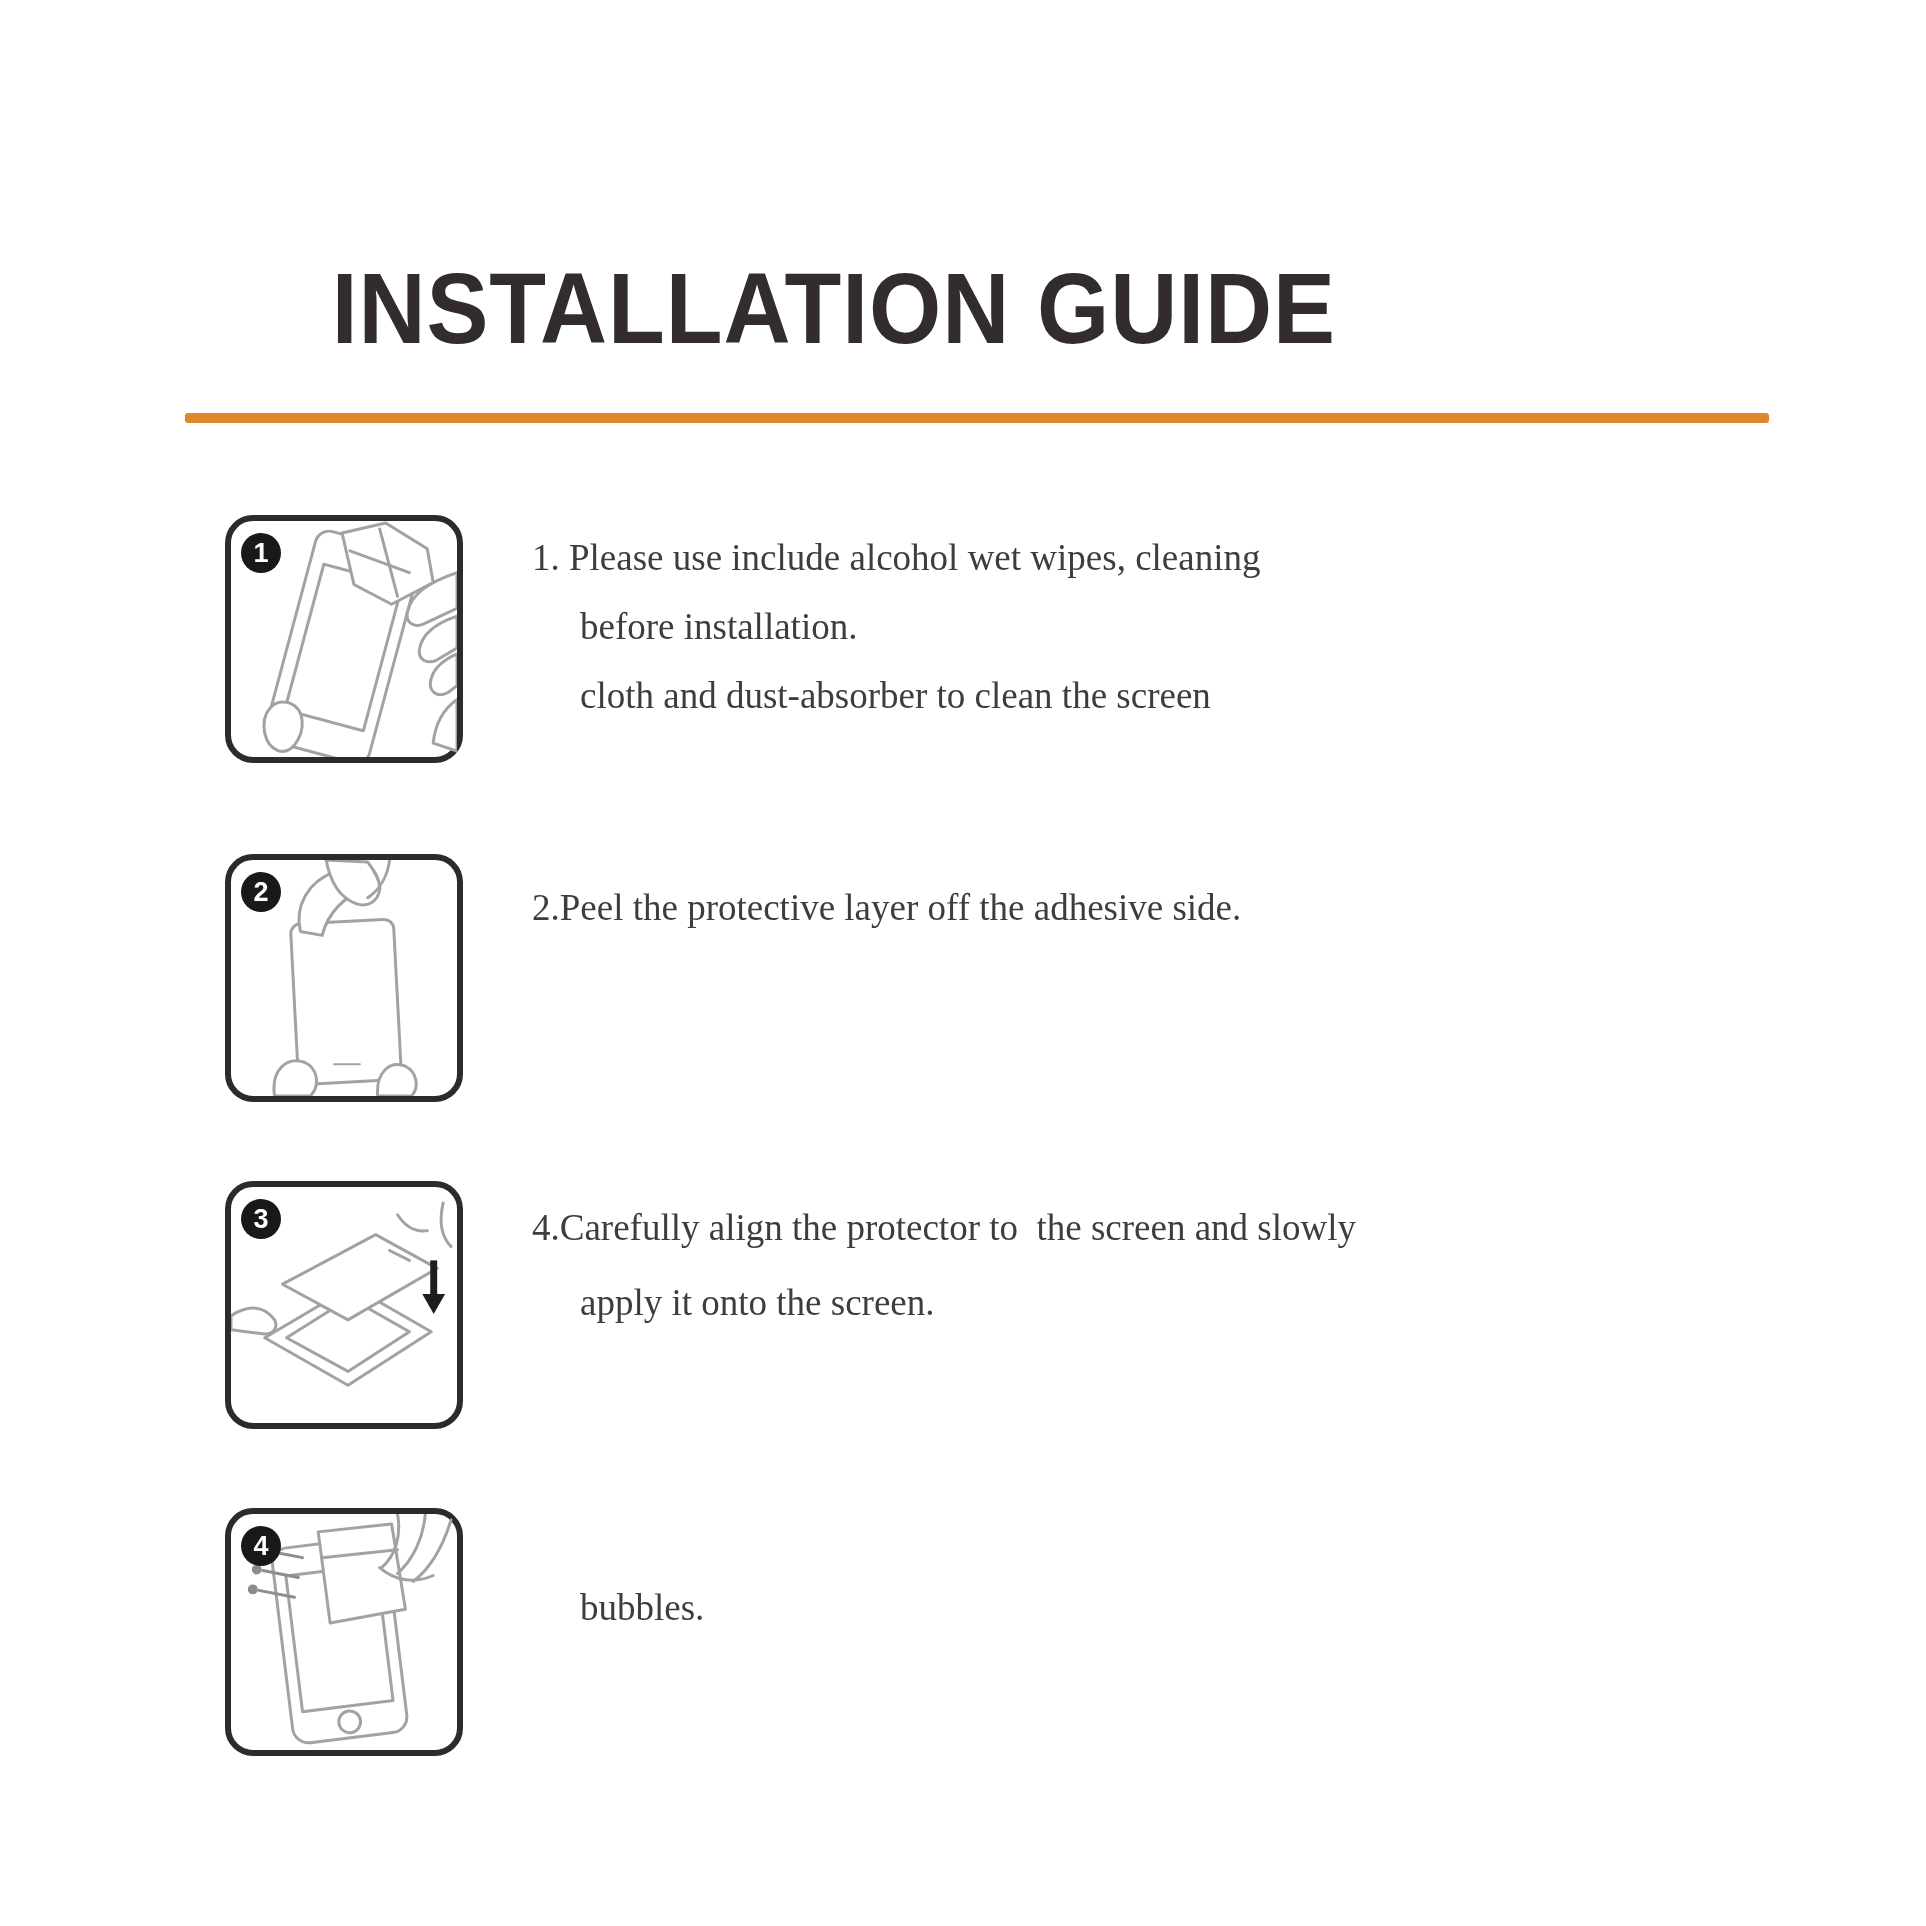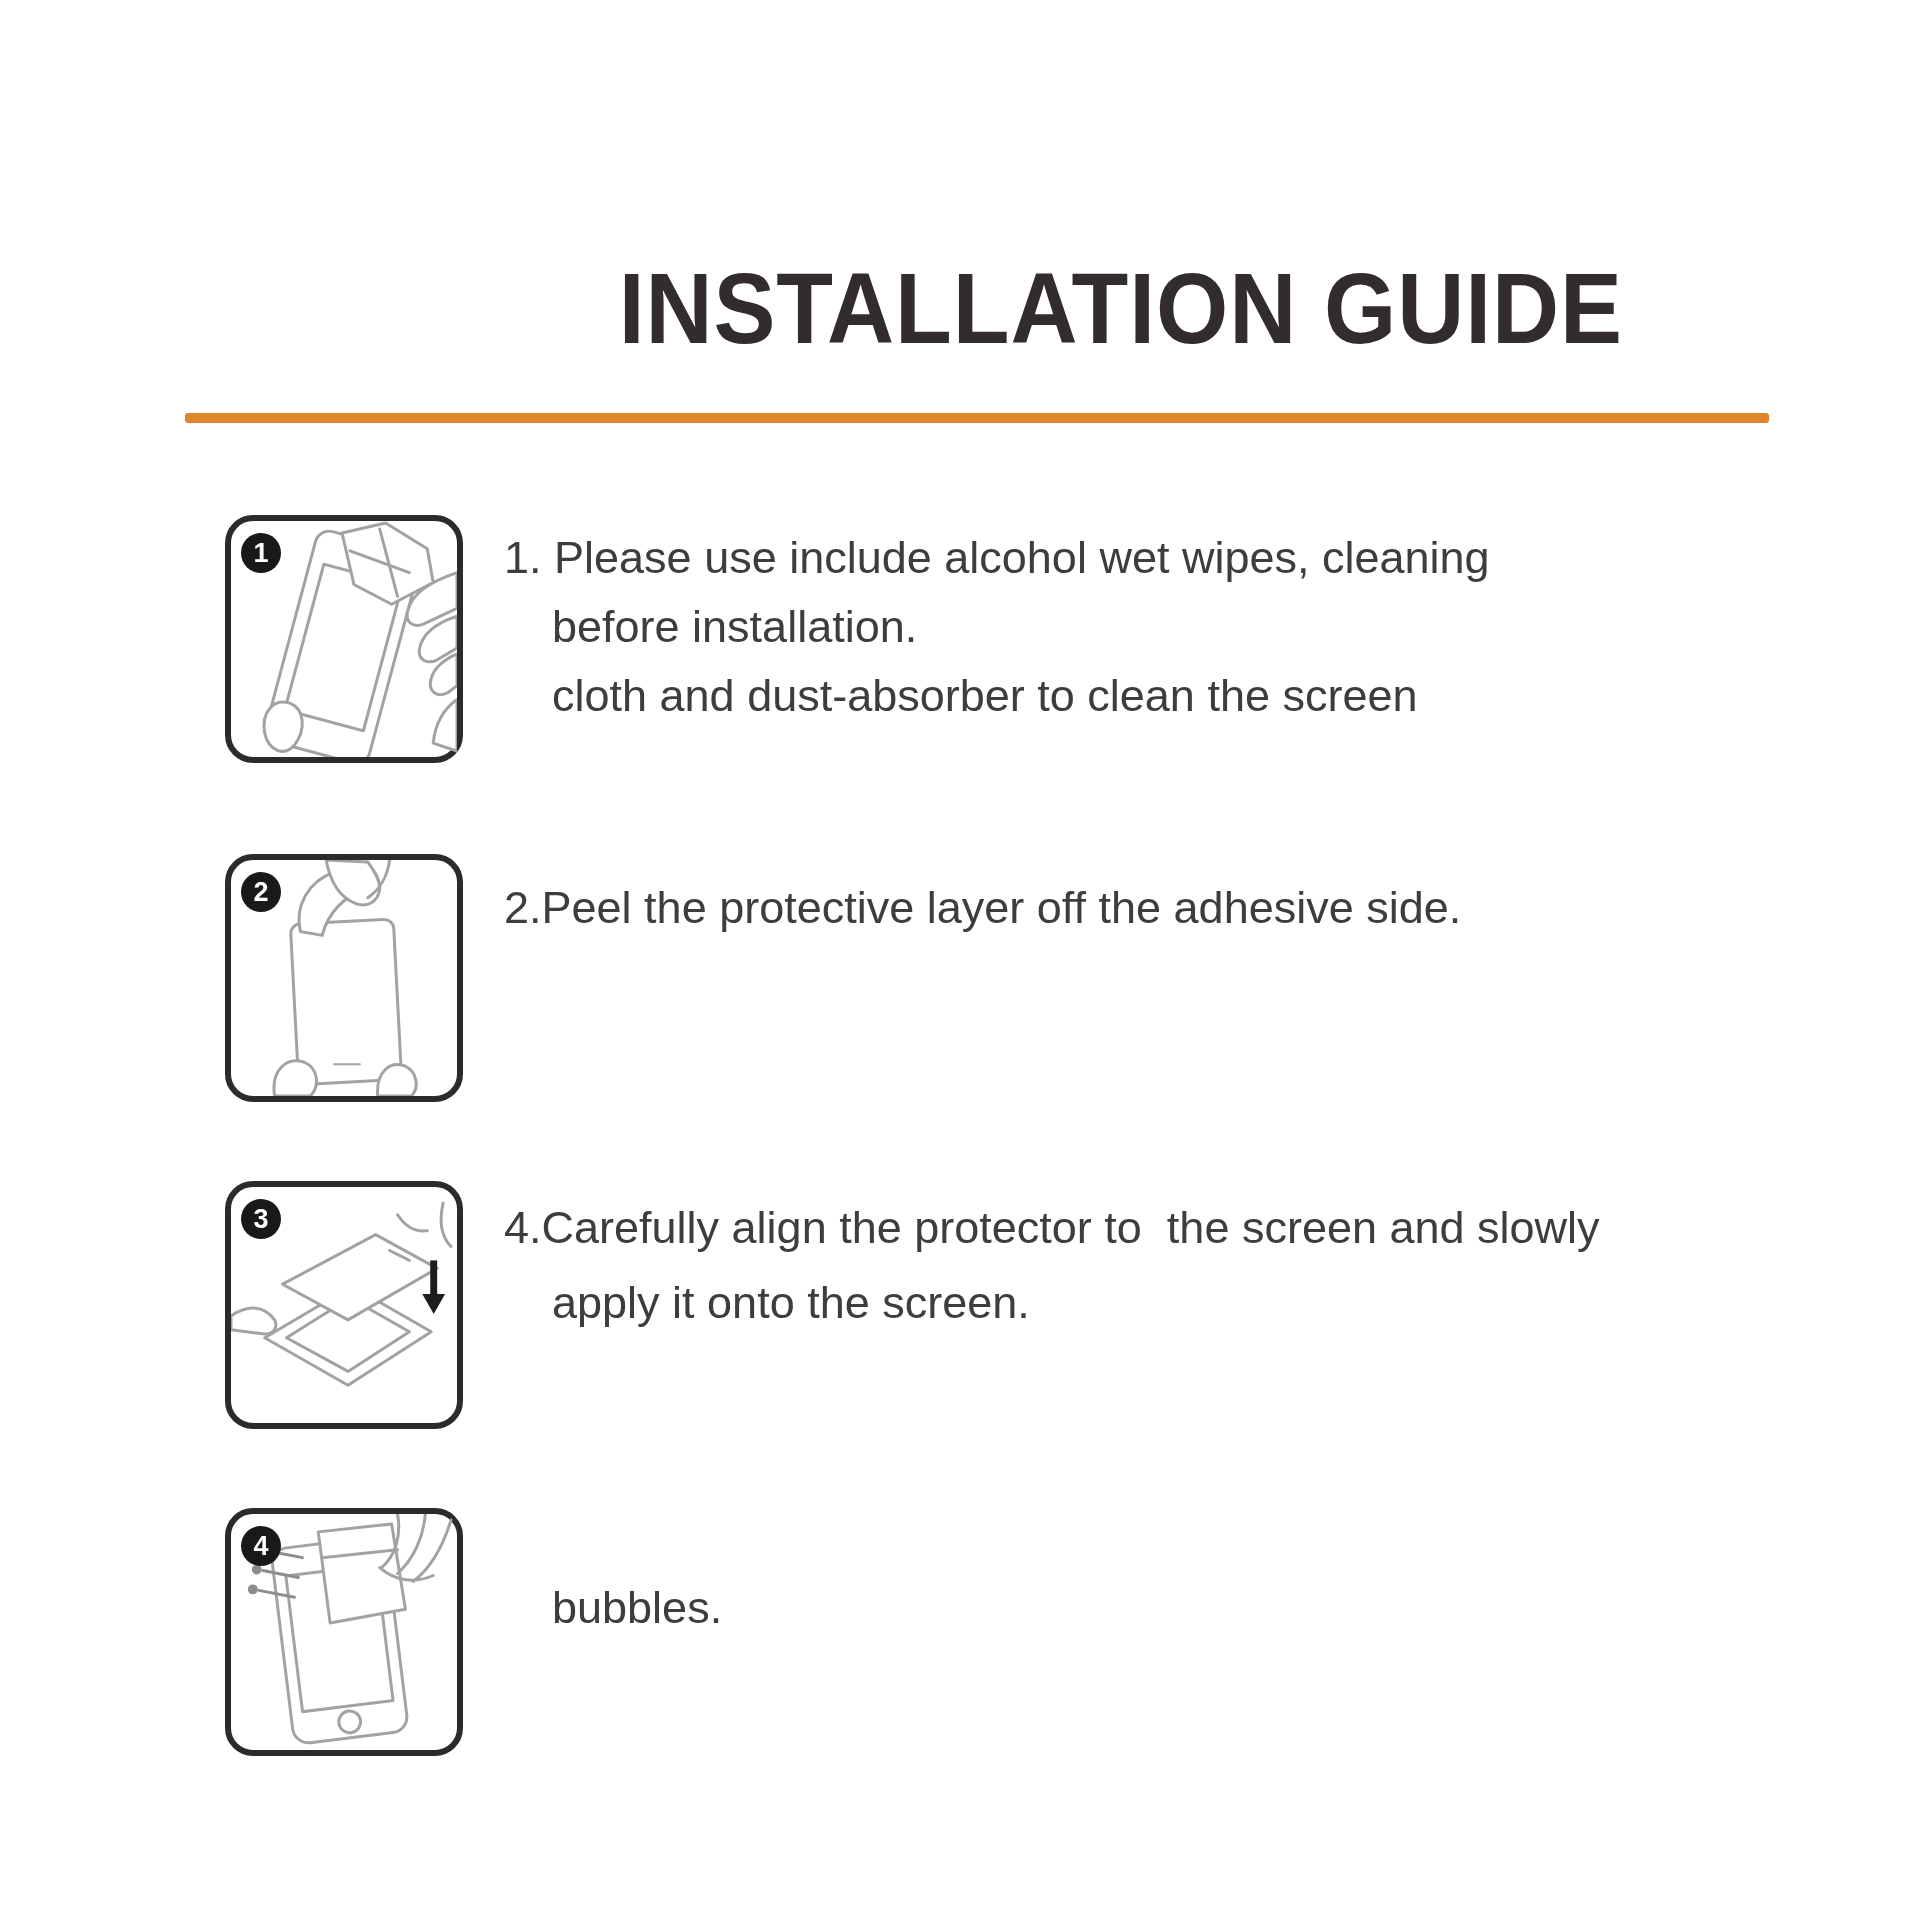--- a/index.html
+++ b/index.html
@@ -6,21 +6,21 @@
   .canvas{
     position:relative;
     width:1927px;height:1927px;
     background:#ffffff;
     font-family:"Liberation Sans", sans-serif;
     overflow:hidden;
   }
   .title{
     position:absolute;
     top:249px;left:0;width:1667px;
-    text-align:right;
+    text-align:center;
     line-height:119px;
     margin:0;
     text-decoration:underline;
   }
   .title-inner{
     display:inline-block;
     font-size:101px;
     font-weight:bold;
     color:#322c2d;
     letter-spacing:1px;
@@ -50,24 +50,25 @@
     border-radius:50%;
     background:#191919;
     color:#ffffff;
     display:flex;align-items:center;justify-content:center;
     font-size:27px;font-weight:bold;
     z-index:2;
   }
   .figure svg{position:absolute;left:0;top:0;}
   .step-text{
     position:absolute;
-    left:504px;
+    left:532px;
     color:#3d3d3d;
-    font-size:45px;
+    font-size:37px;
     line-height:69px;
+    font-family:Liberation Serif, serif;
   }
   .step-text .line{white-space:pre;}
   .step-text .cont{padding-left:48px;}
   .lh-wide{line-height:75px;}
   .gap-big{margin-top:40px;}
 </style>
 </head>
 <body>
 
 <div class="canvas">

